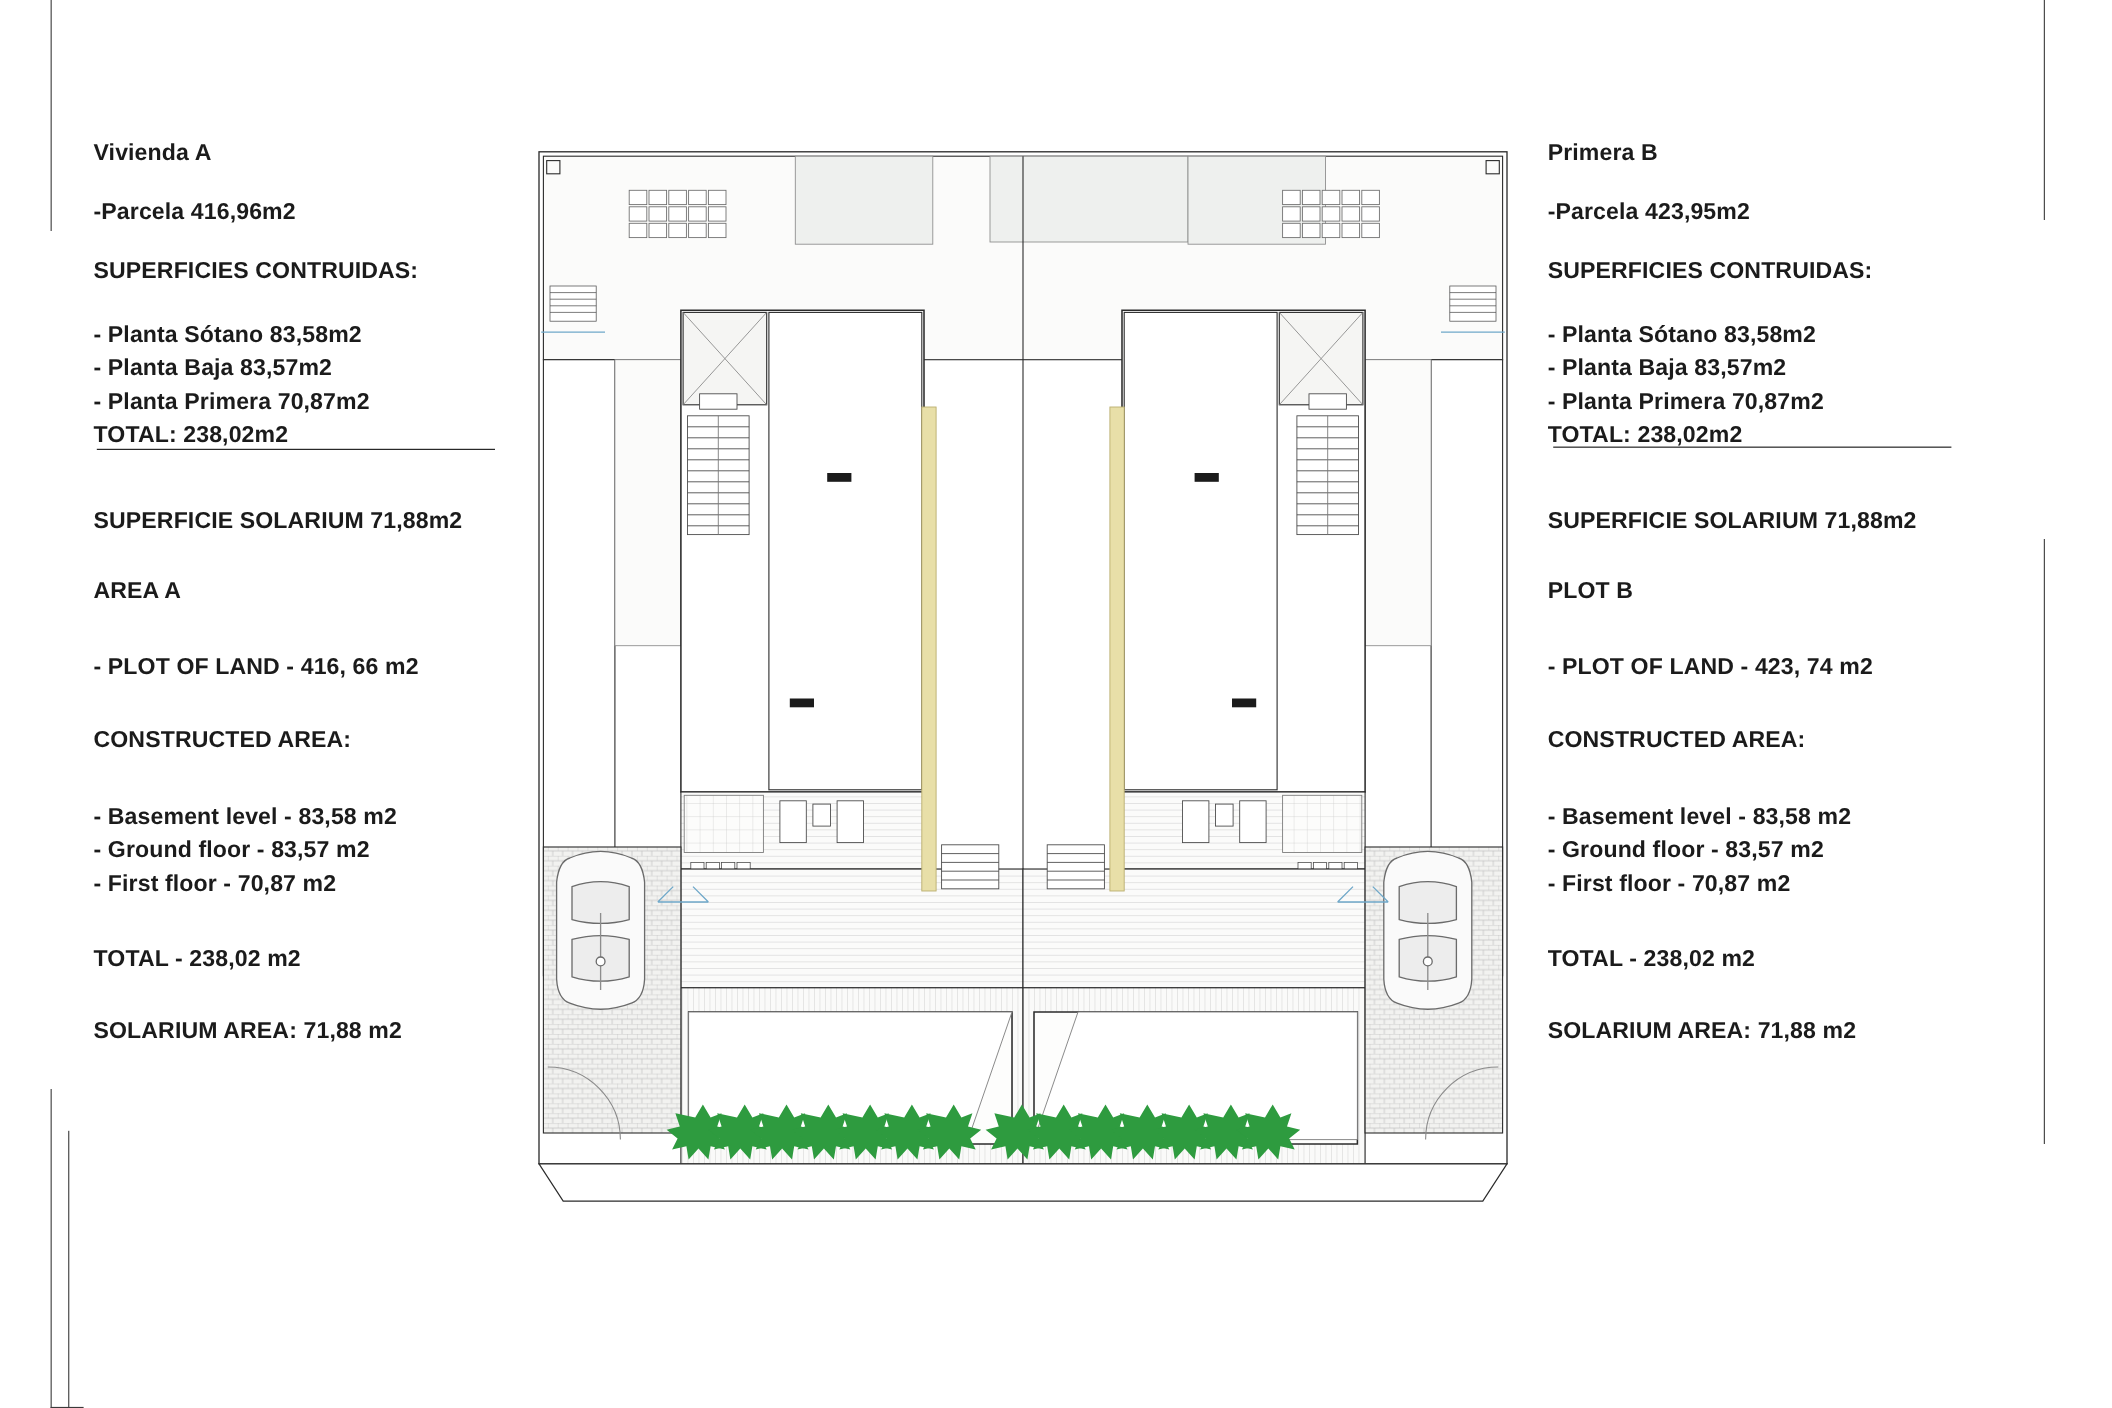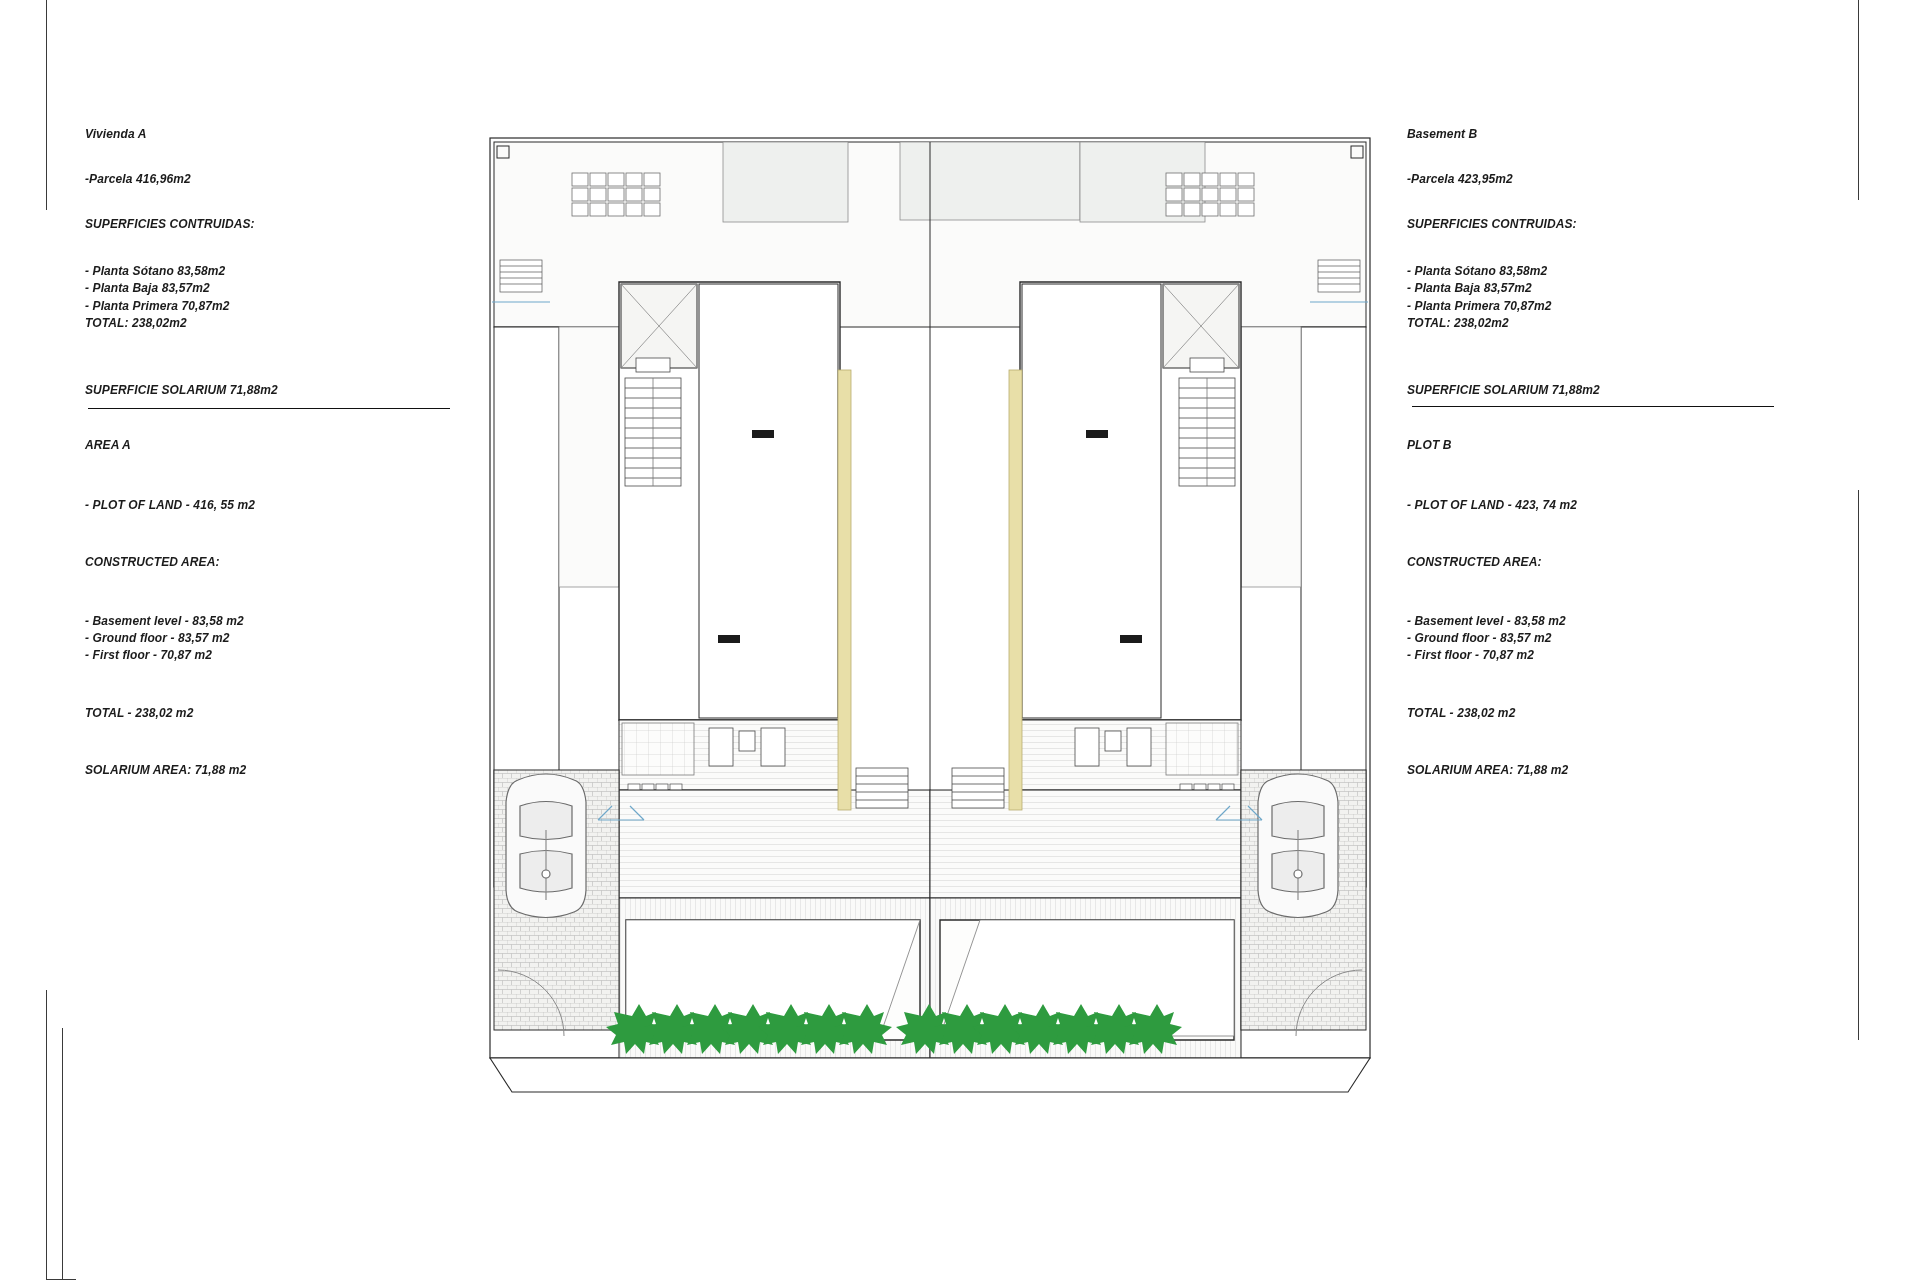--- a/index.html
+++ b/index.html
@@ -20,24 +20,23 @@
   .edge-mark {
     position: absolute;
     background: #3a3a3a;
     width: 1px;
   }
   .edge-mark.h { height: 1px; }
 
   
   .text-block {
     position: absolute;
-    font-size: 12px;
+    font-size: 21px;
     line-height: 1.0;
     letter-spacing: 0.1px;
-    font-style: italic;
   }
   .text-block .line {
     margin: 0;
     white-space: nowrap;
   }
   .bold { font-weight: bold; }
   .gap-lg { height: 33px; }
   .tight { line-height: 1.45; }
   .underline-rule {
     position: absolute;
@@ -76,40 +75,40 @@
   <p class="line bold tight">- Planta Primera 70,87m2</p>
   <p class="line bold tight">TOTAL: 238,02m2</p>
   <div class="gap-lg"></div>
   <div style="height:18px;"></div>
   <p class="line bold">SUPERFICIE SOLARIUM 71,88m2</p>
   <div class="gap-lg"></div>
   <div style="height:10px;"></div>
   <p class="line bold">AREA A</p>
   <div class="gap-lg"></div>
   <div style="height:15px;"></div>
-  <p class="line bold">- PLOT OF LAND - 416, 55 m2</p>
+  <p class="line bold">- PLOT OF LAND - 416, 66 m2</p>
   <div class="gap-lg"></div>
   <div style="height:12px;"></div>
   <p class="line bold">CONSTRUCTED AREA:</p>
   <div class="gap-lg"></div>
   <div style="height:12px;"></div>
   <p class="line bold tight">- Basement level - 83,58 m2</p>
   <p class="line bold tight">- Ground floor - 83,57 m2</p>
   <p class="line bold tight">- First floor - 70,87 m2</p>
   <div class="gap-lg"></div>
   <div style="height:9px;"></div>
   <p class="line bold"> TOTAL - 238,02 m2</p>
   <div class="gap-lg"></div>
   <div style="height:12px;"></div>
   <p class="line bold"> SOLARIUM AREA: 71,88 m2</p>
 </div>
 <div class="underline-rule" style="left:88px; top:408px; width:362px;"></div>
 
 <div class="text-block" style="left:1407px; top:128px;">
-  <p class="line bold">Basement B</p>
+  <p class="line bold">Primera B</p>
   <div class="gap-lg"></div>
   <p class="line bold">-Parcela 423,95m2</p>
   <div class="gap-lg"></div>
   <p class="line bold">SUPERFICIES CONTRUIDAS:</p>
   <div class="gap-lg"></div>
   <p class="line bold tight">- Planta Sótano 83,58m2</p>
   <p class="line bold tight">- Planta Baja 83,57m2</p>
   <p class="line bold tight">- Planta Primera 70,87m2</p>
   <p class="line bold tight">TOTAL: 238,02m2</p>
   <div class="gap-lg"></div>

